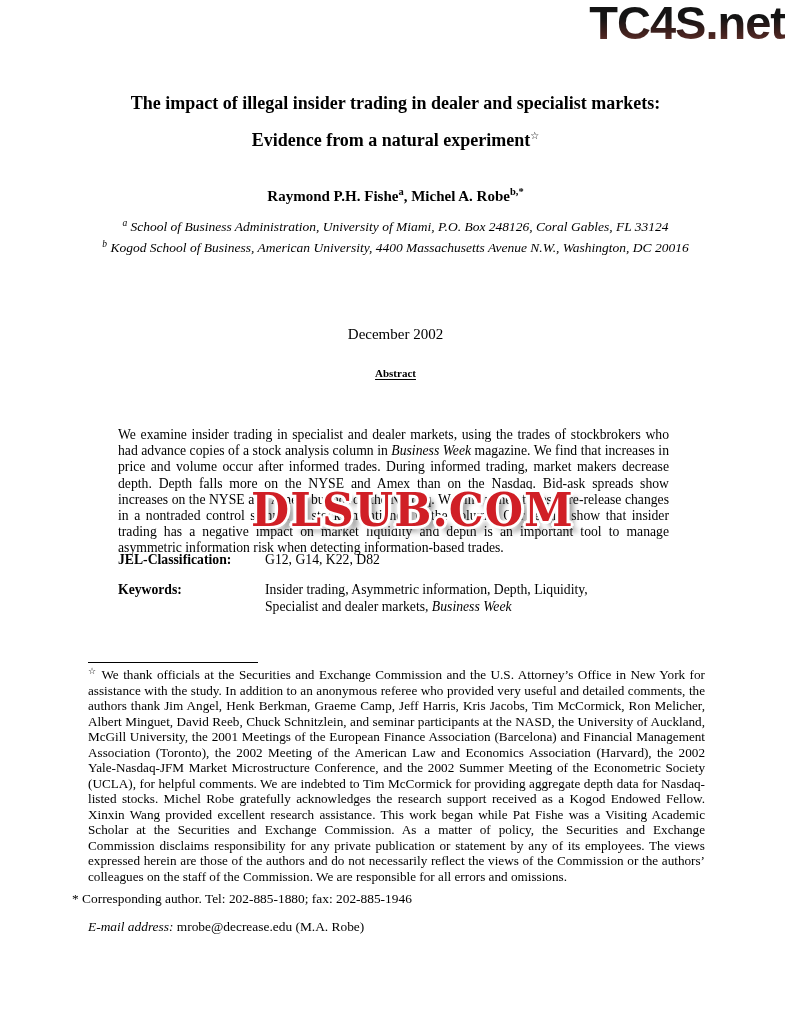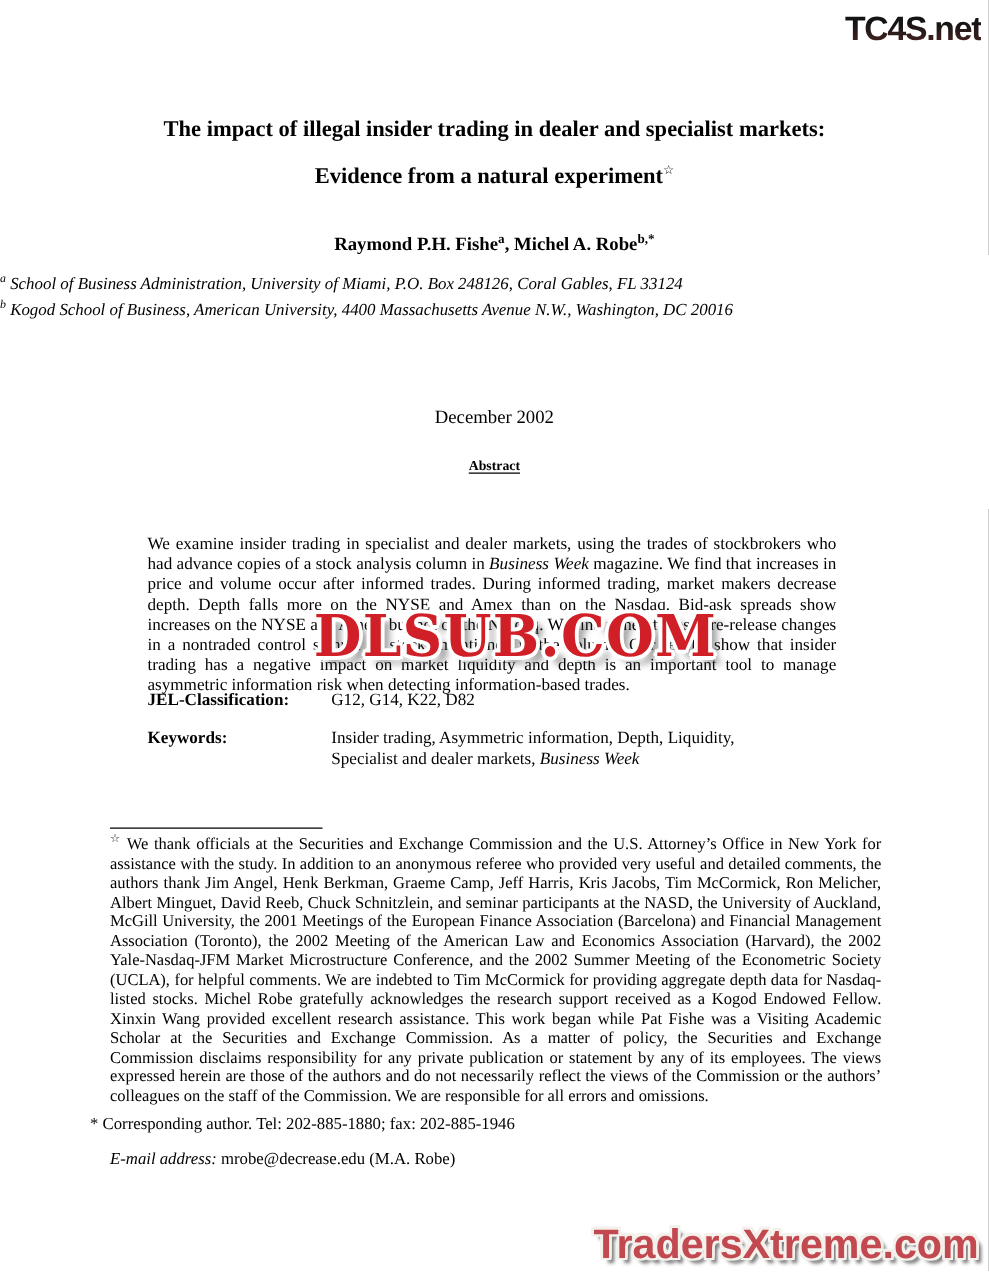--- a/index.html
+++ b/index.html
@@ -6,21 +6,21 @@
   html,body { background:#888; }
   .page {
     position:relative; width:791px; height:1024px; margin:0 auto;
     background:#ffffff; overflow:hidden;
     font-family:"Liberation Serif", serif; color:#000;
   }
   
   .wm-tc4s {
     position:absolute; top:0; right:6px;
     font-family:"Liberation Sans", sans-serif; font-weight:bold;
-    font-size:27px; letter-spacing:-1px; line-height:46px;
+    font-size:47px; letter-spacing:-1px; line-height:46px;
     color:#262626;
   }
   @supports (-webkit-background-clip: text) {
     .wm-tc4s {
       background:linear-gradient(180deg,#141414 40%,#4a2420 78%,#7c4a42 100%);
       -webkit-background-clip:text; background-clip:text; color:transparent;
       text-shadow:none;
     }
   }
   .wm-dlsub {
@@ -44,21 +44,21 @@
       -2px 0 0 #f4f0ec, 2px 0 0 #f4f0ec, 0 -2px 0 #f4f0ec, 0 2px 0 #f4f0ec,
       4px 4px 3px rgba(70,70,70,0.75);
   }
   
   .title { position:absolute; left:0; width:100%; text-align:center; font-weight:bold; font-size:18px; }
   .title-1 { top:93px; }
   .title-2 { top:130px; }
   .sup { font-size:10.5px; vertical-align:super; line-height:0; }
   .star { font-family:"DejaVu Sans", sans-serif; font-size:10px; vertical-align:super; line-height:0; }
   .authors { position:absolute; top:188px; left:0; width:100%; text-align:center; font-weight:bold; font-size:15px; }
-  .affil { position:absolute; left:0; width:100%; font-style:italic; font-size:13.5px; }
+  .affil { position:absolute; left:0; width:100%; text-align:center; font-style:italic; font-size:13.5px; }
   .affil-a { top:219px; }
   .affil-b { top:240px; }
   .affil .sup { font-size:9.5px; }
   .date { position:absolute; top:290px; left:0; width:100%; text-align:center; font-size:15px;margin-top:36px; }
   .abs-head { position:absolute; top:367px; left:0; width:100%; text-align:center; font-weight:bold; font-size:11px; }
   .abs-head span { text-decoration:underline; text-underline-offset:2px; }
   .abs-body {
     position:absolute; top:381px; left:118px; width:551px;
     font-size:13.7px; line-height:16.2px; text-align:justify;margin-top:46px;
   }
@@ -111,15 +111,14 @@
   <div class="fn-rule"></div>
 
   <div class="fn-body"><span class="star">☆</span><span> We thank officials at the Securities and Exchange Commission and the U.S. Attorney’s Office in New York for assistance with the study. In addition to an anonymous referee who provided very useful and detailed comments, the authors thank Jim Angel, Henk Berkman, Graeme Camp, Jeff Harris, Kris Jacobs, Tim McCormick, Ron Melicher, Albert Minguet, David Reeb, Chuck Schnitzlein, and seminar participants at the NASD, the University of Auckland, McGill University, the 2001 Meetings of the European Finance Association (Barcelona) and Financial Management Association (Toronto), the 2002 Meeting of the American Law and Economics Association (Harvard), the 2002 Yale-Nasdaq-JFM Market Microstructure Conference, and the 2002 Summer Meeting of the Econometric Society (UCLA), for helpful comments. We are indebted to Tim McCormick for providing aggregate depth data for Nasdaq-listed stocks. Michel Robe gratefully acknowledges the research support received as a Kogod Endowed Fellow. Xinxin Wang provided excellent research assistance. This work began while Pat Fishe was a Visiting Academic Scholar at the Securities and Exchange Commission. As a matter of policy, the Securities and Exchange Commission disclaims responsibility for any private publication or statement by any of its employees. The views expressed herein are those of the authors and do not necessarily reflect the views of the Commission or the authors’ colleagues on the staff of the Commission. We are responsible for all errors and omissions.</span></div>
 
   <div class="corr">* Corresponding author. Tel: 202-885-1880; fax: 202-885-1946</div>
 
   <div class="email"><span class="ital">E-mail address:</span><span> mrobe@decrease.edu (M.A. Robe)</span></div>
 
   <div class="wm-dlsub">DLSUB.COM</div>
 
-  <div class="wm-traders">TradersXtreme.com</div>
 
 </div>
 
 </body></html>

